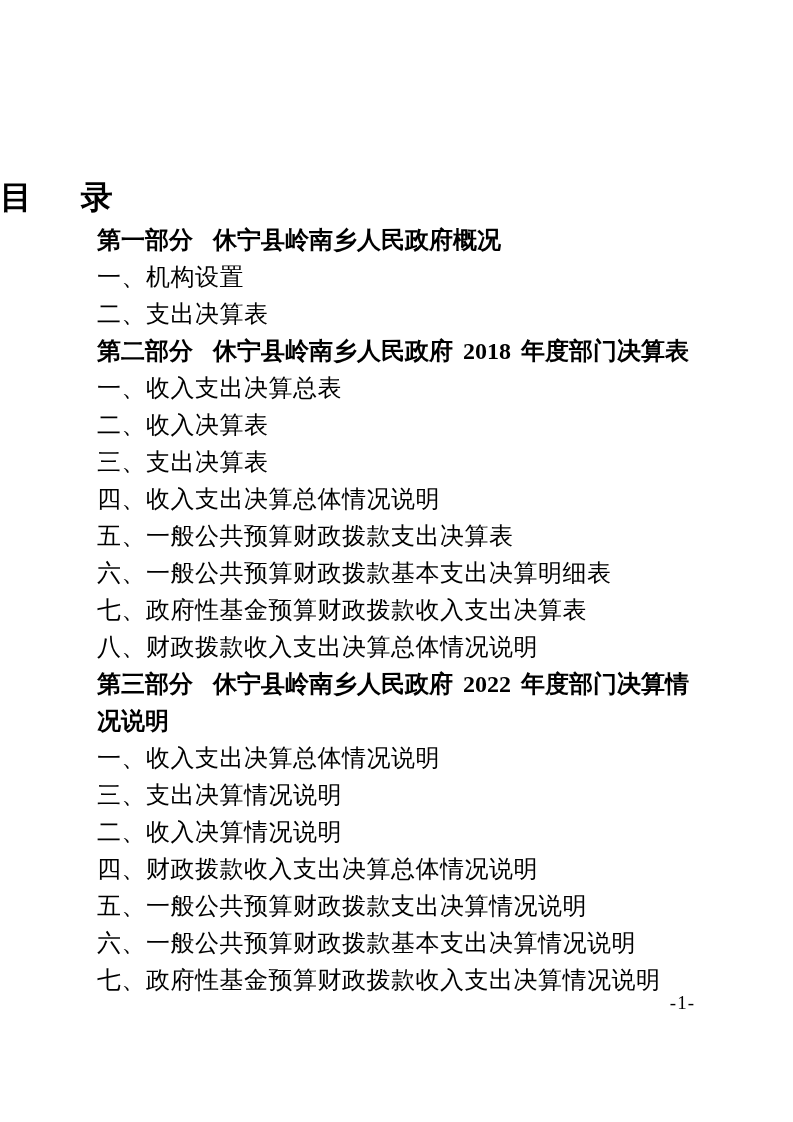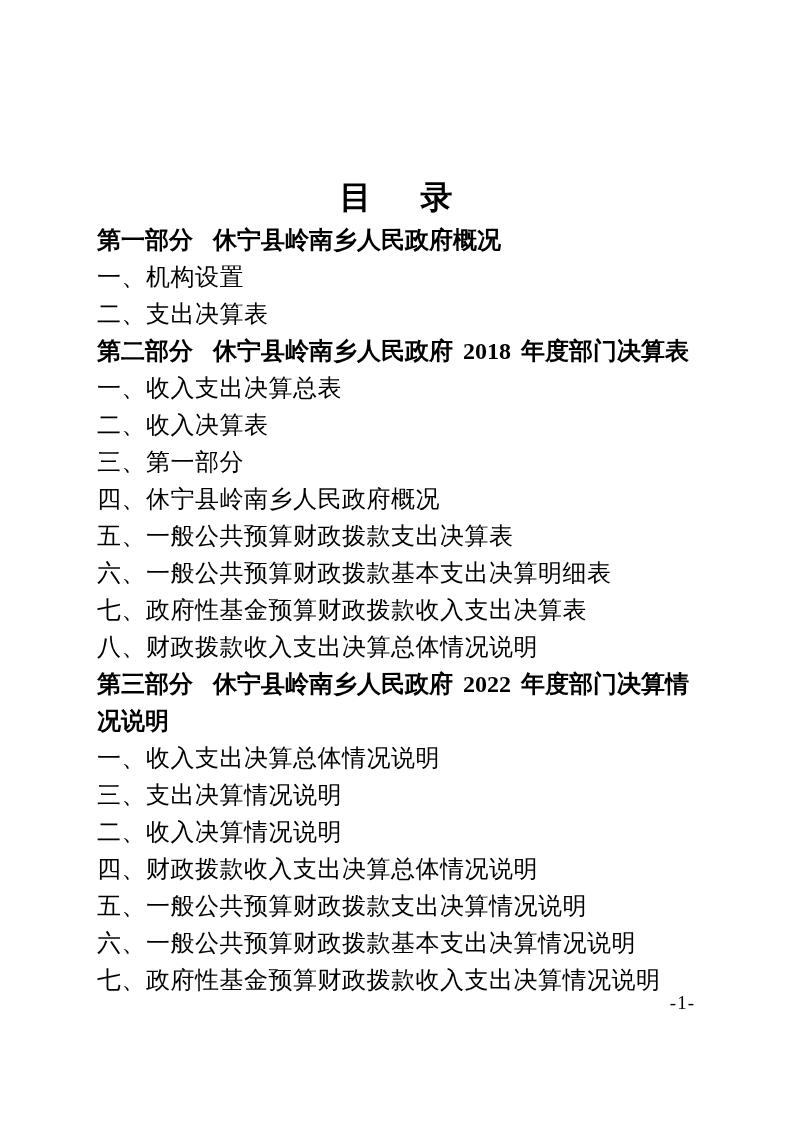--- a/index.html
+++ b/index.html
@@ -15,21 +15,21 @@
     color: #000000;
     font-family: "Liberation Serif", "DejaVu Serif", serif;
     overflow: hidden;
   }
   .doc-title {
     position: absolute;
     top: 178px;
     left: 0;
     width: 100%;
     margin: 0;
-    text-align: center;
+    text-align: left;
     font-family: "Liberation Sans", "DejaVu Sans", sans-serif;
     font-weight: 700;
     font-size: 32px;
     line-height: 38px;
     letter-spacing: 1px;
     white-space: pre;       
     word-spacing: 14px;
   }
   .toc {
     position: absolute;
@@ -70,22 +70,22 @@
 
   <div class="toc">
 
     <div class="toc-heading">第一部分  休宁县岭南乡人民政府概况</div>
     <div class="toc-item">一、机构设置</div>
     <div class="toc-item">二、支出决算表</div>
 
     <div class="toc-heading">第二部分  休宁县岭南乡人民政府 2018 年度部门决算表</div>
     <div class="toc-item">一、收入支出决算总表</div>
     <div class="toc-item">二、收入决算表</div>
-    <div class="toc-item">三、第一部分</div>
-    <div class="toc-item">四、休宁县岭南乡人民政府概况</div>
+    <div class="toc-item">三、支出决算表</div>
+    <div class="toc-item">四、收入支出决算总体情况说明</div>
     <div class="toc-item">五、一般公共预算财政拨款支出决算表</div>
     <div class="toc-item">六、一般公共预算财政拨款基本支出决算明细表</div>
     <div class="toc-item">七、政府性基金预算财政拨款收入支出决算表</div>
     <div class="toc-item">八、财政拨款收入支出决算总体情况说明</div>
 
     <div class="toc-heading">第三部分  休宁县岭南乡人民政府 2022 年度部门决算情况说明</div>
     <div class="toc-item">一、收入支出决算总体情况说明</div>
     <div class="toc-item">三、支出决算情况说明</div>
     <div class="toc-item">二、收入决算情况说明</div>
     <div class="toc-item">四、财政拨款收入支出决算总体情况说明</div>

